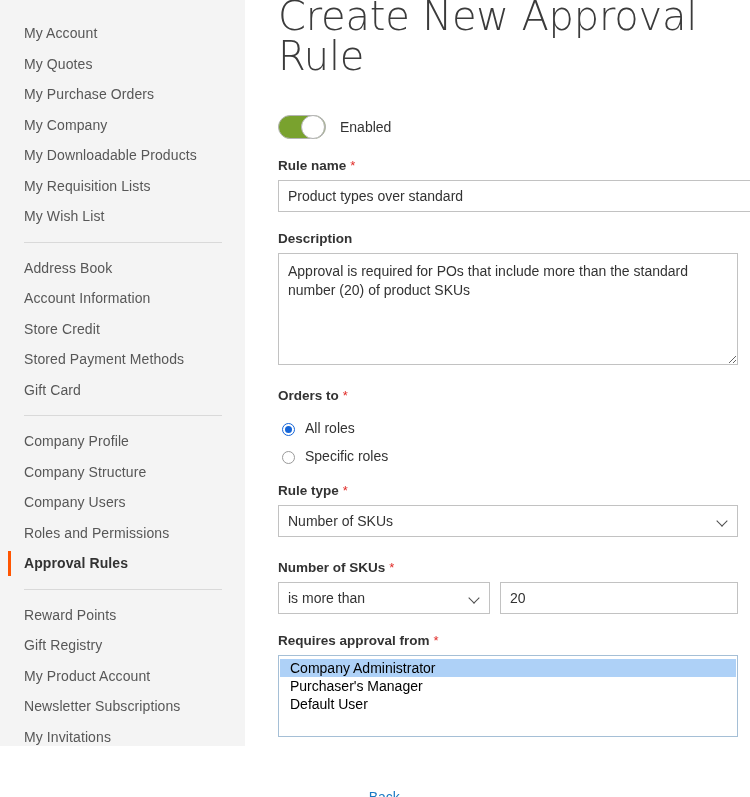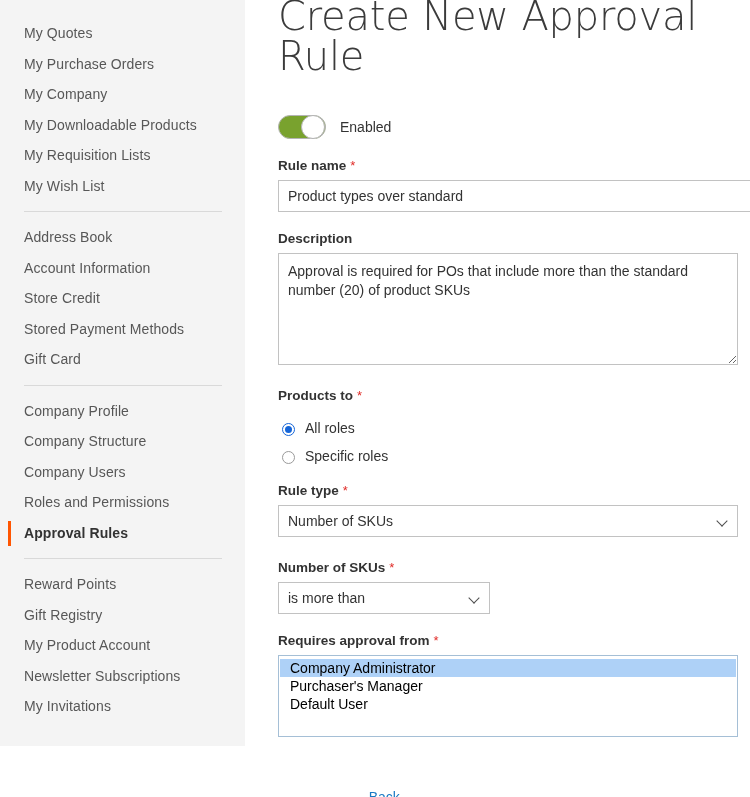--- a/index.html
+++ b/index.html
@@ -277,20 +277,21 @@
   }
 </style>
 </head>
 <body>
 
 <div id="page">
 
   <nav id="sidebar">
 
     <div class="nav-group">
+      <div class="nav-item">My Account</div>
       <div class="nav-item">My Quotes</div>
       <div class="nav-item">My Purchase Orders</div>
       <div class="nav-item">My Company</div>
       <div class="nav-item">My Downloadable Products</div>
       <div class="nav-item">My Requisition Lists</div>
       <div class="nav-item">My Wish List</div>
     </div>
 
     <div class="nav-divider"></div>
 
@@ -339,21 +340,21 @@
       <span class="field-label"><span>Rule name</span><span class="req">*</span></span>
       <input class="txt-input" type="text" value="Product types over standard" style="">
     </div>
 
     <div class="field">
       <span class="field-label">Description</span>
       <textarea class="txt-area" style="">Approval is required for POs that include more than the standard number (20) of product SKUs</textarea>
     </div>
 
     <div class="field">
-      <span class="field-label"><span>Products to</span><span class="req">*</span></span>
+      <span class="field-label"><span>Orders to</span><span class="req">*</span></span>
       <div class="radio-row">
         <span class="radio checked"></span>
         <span class="radio-label">All roles</span>
       </div>
       <div class="radio-row">
         <span class="radio"></span>
         <span class="radio-label">Specific roles</span>
       </div>
     </div>
 
@@ -365,20 +366,21 @@
       </div>
     </div>
 
     <div class="field">
       <span class="field-label"><span>Number of SKUs</span><span class="req">*</span></span>
       <div class="row-inline">
         <div class="select-wrap">
           <div class="sel sel-half">is more than</div>
           <span class="chev"></span>
         </div>
+        <input class="num-input" type="text" value="20" style="">
       </div>
     </div>
 
     <div class="field">
       <span class="field-label"><span>Requires approval from</span><span class="req">*</span></span>
       <div class="multi">
         <div class="multi-opt selected">Company Administrator</div>
         <div class="multi-opt">Purchaser's Manager</div>
         <div class="multi-opt">Default User</div>
       </div>

